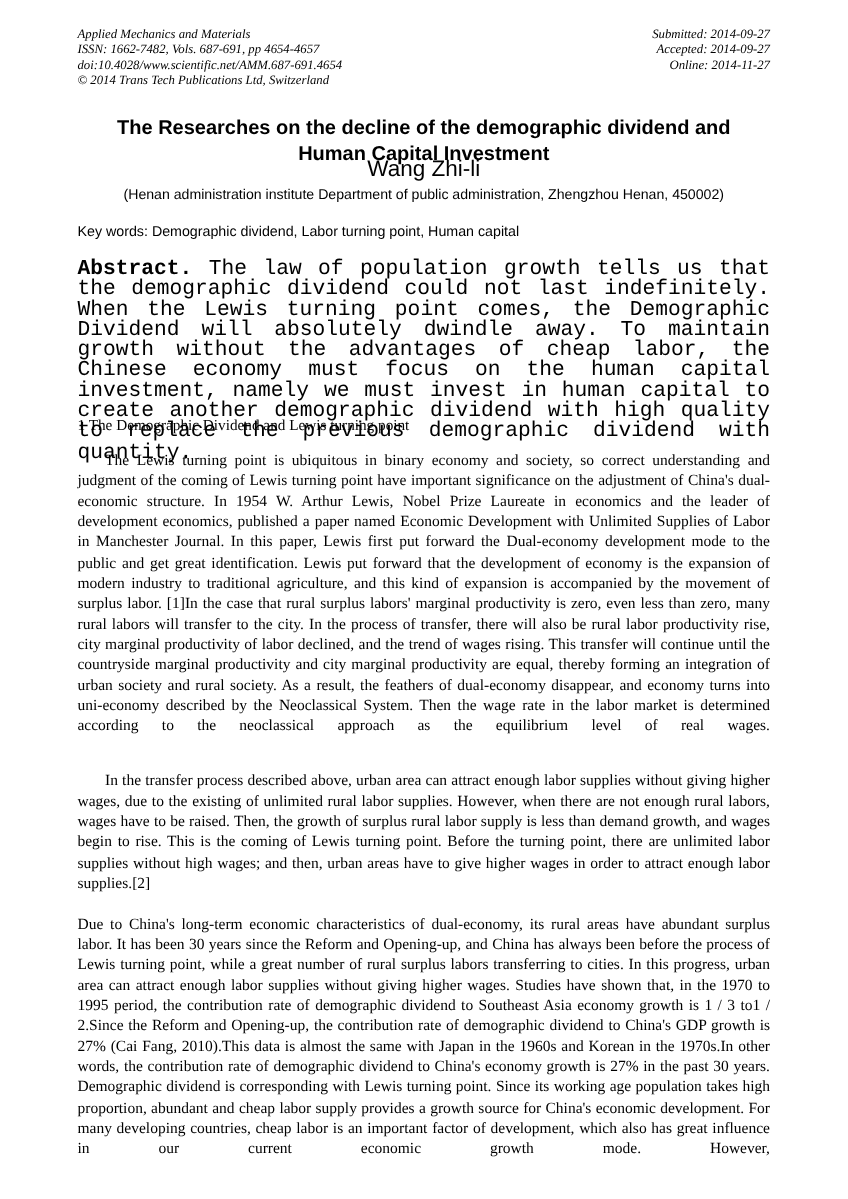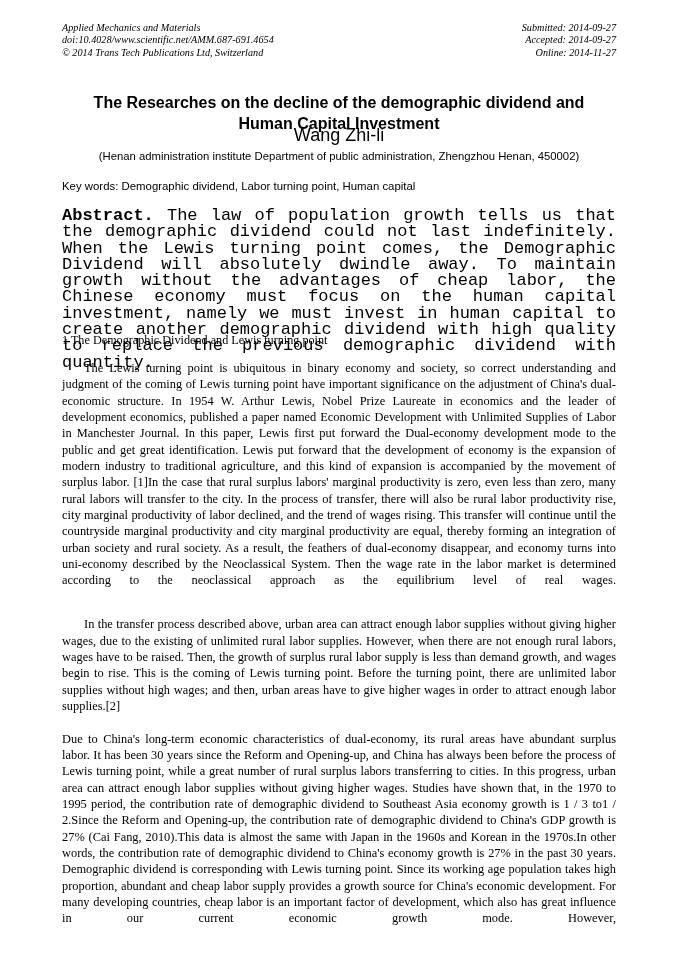--- a/index.html
+++ b/index.html
@@ -152,20 +152,21 @@
   }
 </style>
 </head>
 <body>
 
 <div class="page">
 
   <div class="journal-header">
     <div class="left-block">
       <div class="line">Applied Mechanics and Materials</div>
+      <div class="line">ISSN: 1662-7482, Vols. 687-691, pp 4654-4657</div>
       <div class="line">doi:10.4028/www.scientific.net/AMM.687-691.4654</div>
       <div class="line">© 2014 Trans Tech Publications Ltd, Switzerland</div>
     </div>
     <div class="right-block">
       <div class="line">Submitted: 2014-09-27</div>
       <div class="line">Accepted: 2014-09-27</div>
       <div class="line">Online: 2014-11-27</div>
     </div>
   </div>
 

